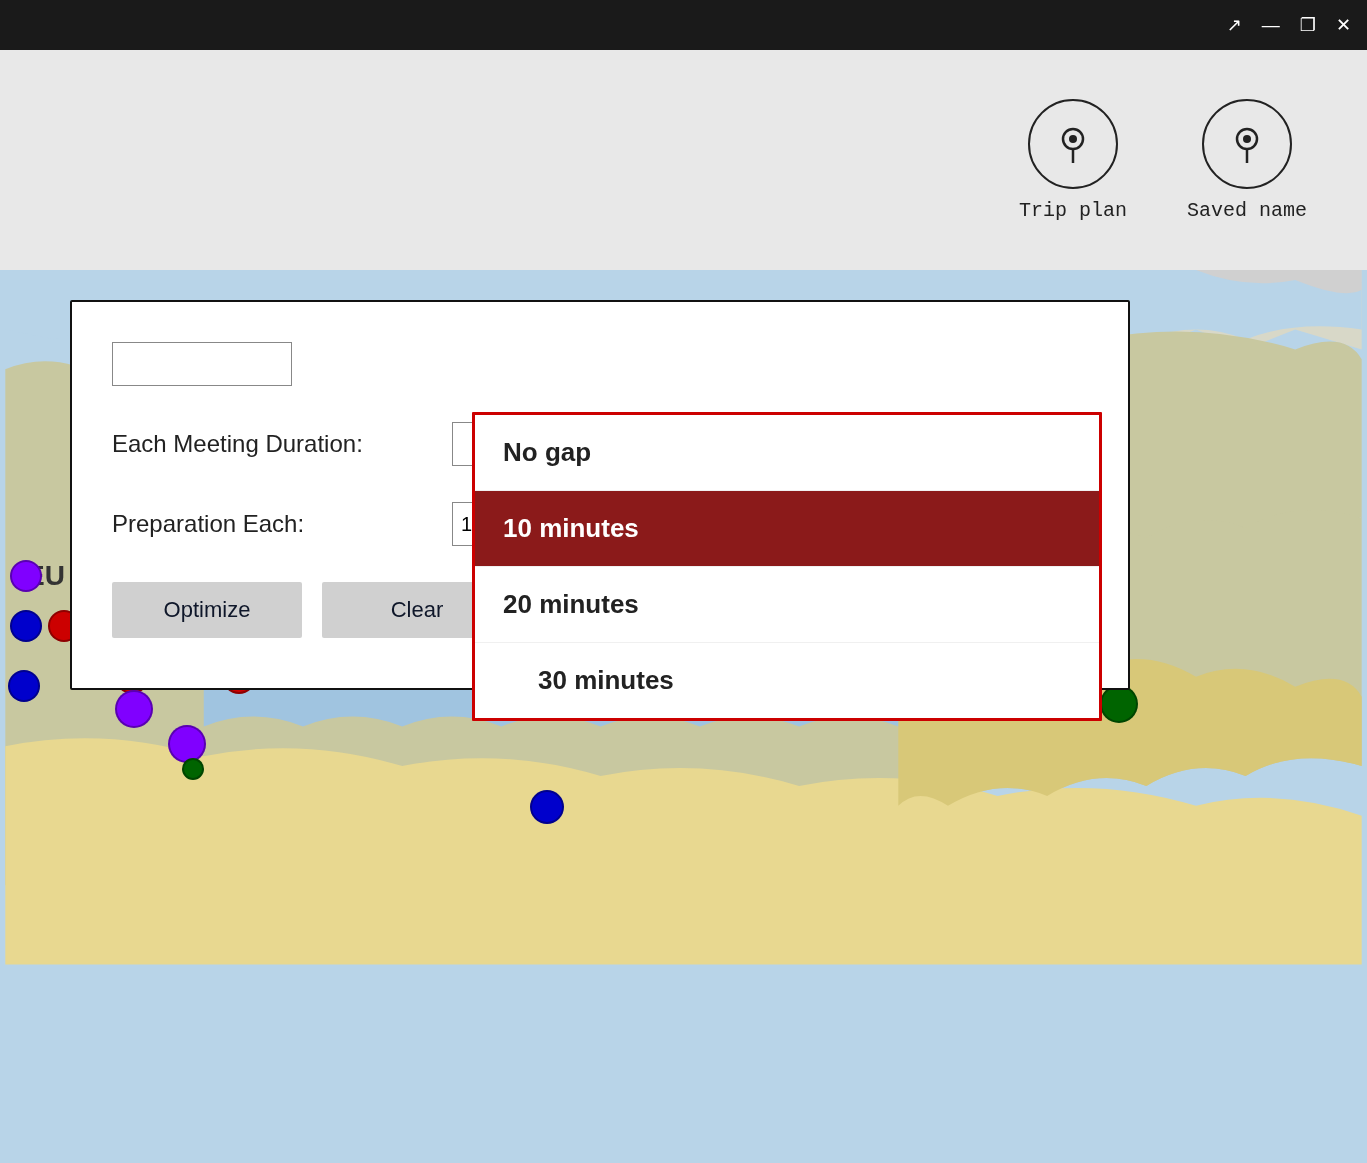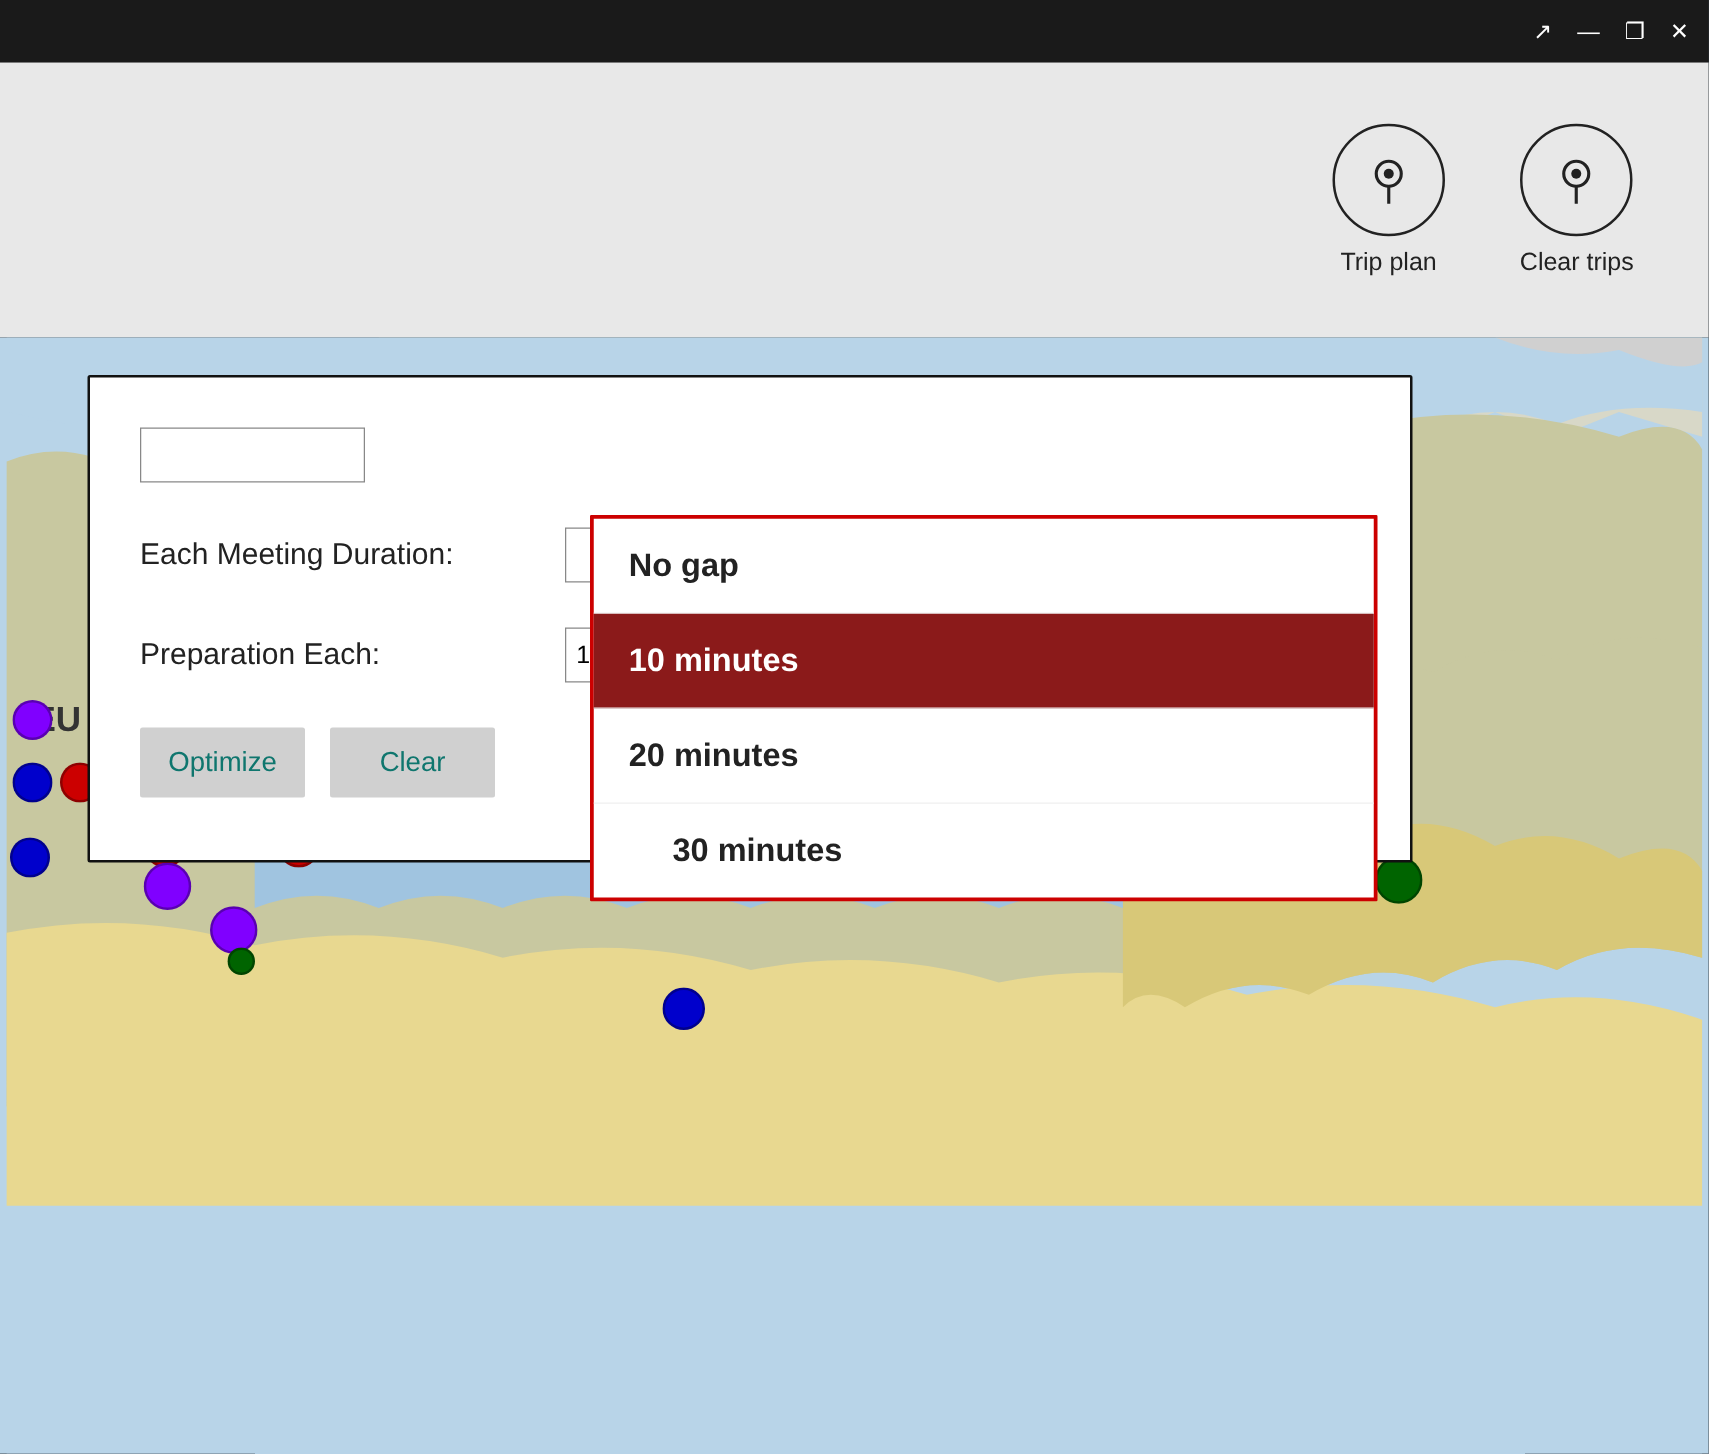--- a/index.html
+++ b/index.html
@@ -35,20 +35,21 @@
       padding-right: 60px;
       gap: 60px;
     }
 
     .header-btn {
       display: flex;
       flex-direction: column;
       align-items: center;
       gap: 10px;
       cursor: pointer;
+      font-family: Liberation Mono, monospace;
     }
 
     .header-btn-circle {
       width: 90px;
       height: 90px;
       border-radius: 50%;
       border: 2.5px solid #222;
       display: flex;
       align-items: center;
       justify-content: center;
@@ -125,26 +126,26 @@
       position: relative;
     }
 
     .dialog-buttons {
       display: flex;
       gap: 20px;
       margin-top: 10px;
     }
 
     .dialog-btn {
-      width: 132px;
+      width: 190px;
       height: 56px;
       background: #d0d0d0;
       border: none;
       font-size: 22px;
-      color: #0f766e;
+      color: #0f172a;
       cursor: pointer;
       border-radius: 2px;
     }
 
     
     .dropdown-overlay {
       position: absolute;
       top: 110px;
       left: 400px;
       width: 630px;
@@ -223,21 +224,21 @@
     <span class="header-btn-label">Trip plan</span>
   </div>
   <div class="header-btn">
     <div class="header-btn-circle">
       <svg class="pin-svg" viewBox="0 0 42 42">
         <circle cx="21" cy="16" r="10" fill="none" stroke="#222" stroke-width="2.5"></circle>
         <circle cx="21" cy="16" r="4" fill="#222"></circle>
         <line x1="21" y1="26" x2="21" y2="40" stroke="#222" stroke-width="2.5"></line>
       </svg>
     </div>
-    <span class="header-btn-label">Clear trips</span>
+    <span class="header-btn-label">Saved name</span>
   </div>
 </div>
 
 <div class="map-area">
 
   <svg class="map-bg" viewBox="0 0 1367 900" xmlns="http://www.w3.org/2000/svg">
 
     <rect width="1367" height="900" fill="#b8d4e8"></rect>
 
     <path d="M 0 0 L 300 0 L 320 30 L 340 20 L 380 40 L 400 20 L 450 10 L 500 30 L 520 50 L 540 40 L 580 60 L 600 40 L 650 50 L 700 30 L 750 50 L 800 40 L 850 60 L 900 50 L 950 70 L 1000 60 L 1050 80 L 1100 60 L 1150 80 L 1200 60 L 1250 80 L 1300 60 L 1367 80 L 1367 0 Z" fill="#d8d8c8"></path>

